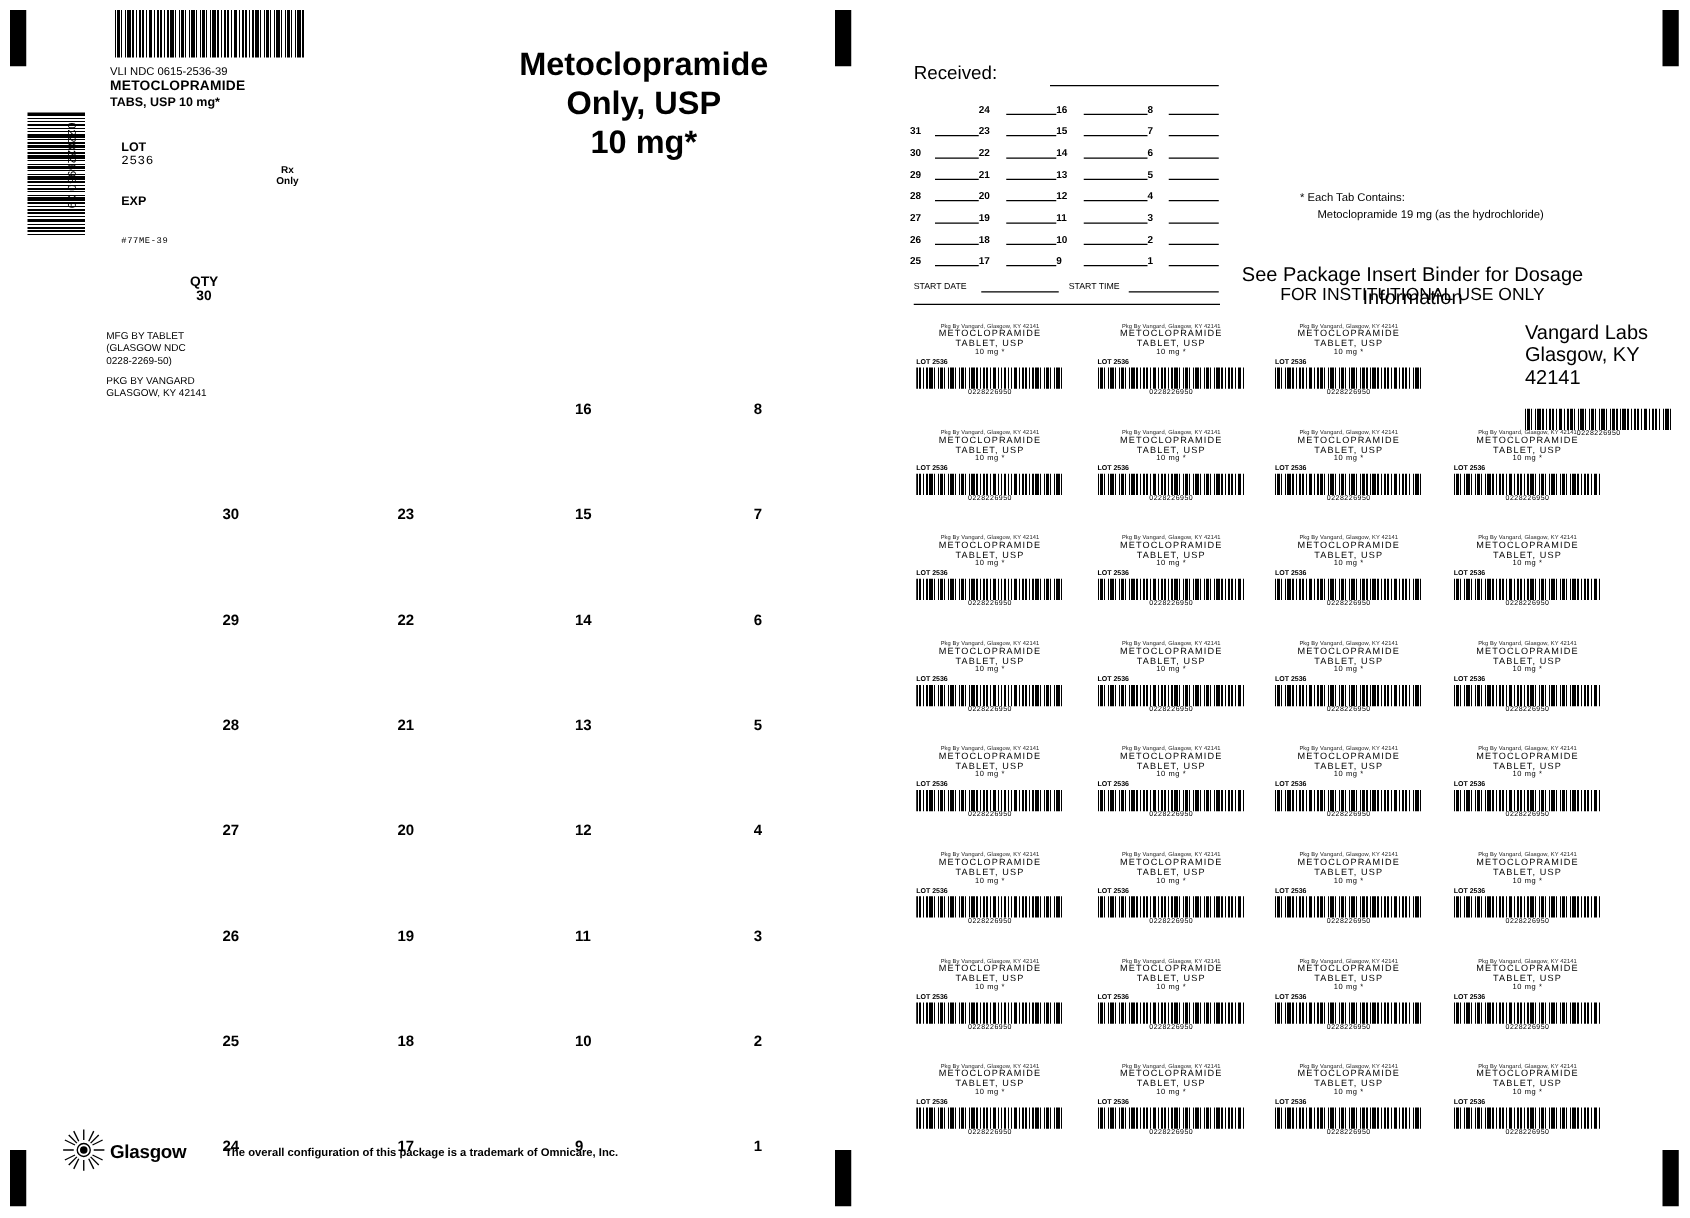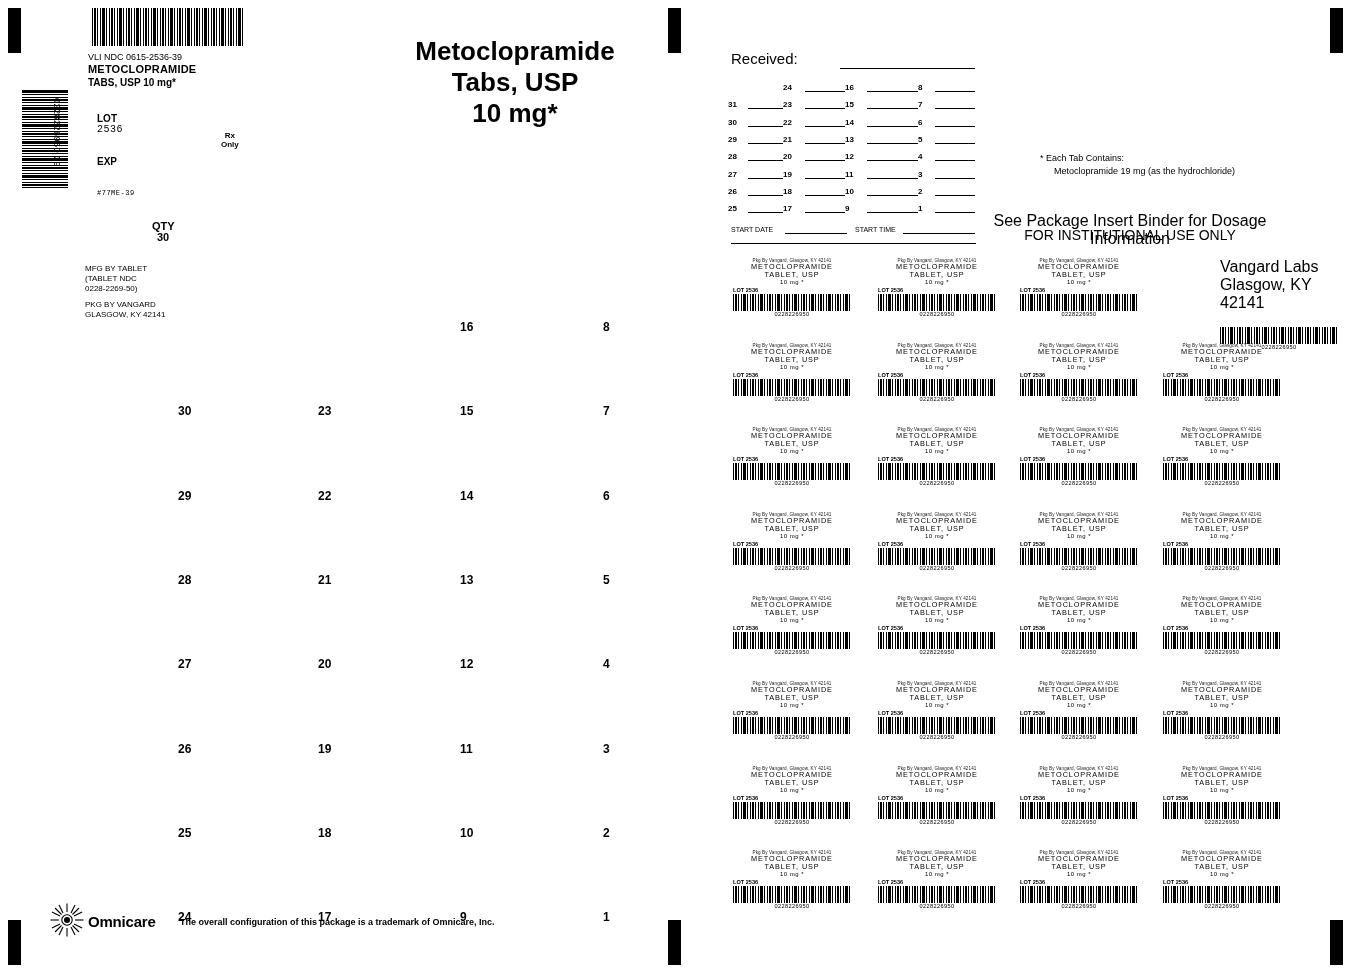--- a/index.html
+++ b/index.html
@@ -112,31 +112,31 @@
   <div class="abs ctr" id="rx-only">
     <div>Rx</div>
     <div>Only</div>
   </div>
 
   <div class="abs" id="qty-label">QTY</div>
   <div class="abs" id="qty-value">30</div>
 
   <div class="abs" id="mfg-block">
     <div>MFG BY TABLET</div>
-    <div>(TABLET NDC</div>
+    <div>(GLASGOW NDC</div>
     <div>0228-2269-50)</div>
   </div>
   <div class="abs" id="pkg-block">
     <div>PKG BY VANGARD</div>
     <div>GLASGOW, KY 42141</div>
   </div>
 
   <div class="abs" id="title-block">
     <div>Metoclopramide</div>
-    <div>Tabs, USP</div>
+    <div>Only, USP</div>
     <div>10 mg*</div>
   </div>
 
   <div id="left-grid">
       <div class="gridnum" style="left: 460px; top: 320px;">16</div>
       <div class="gridnum" style="left: 603px; top: 320px;">8</div>
       <div class="gridnum" style="left: 178px; top: 404.3px;">30</div>
       <div class="gridnum" style="left: 318px; top: 404.3px;">23</div>
       <div class="gridnum" style="left: 460px; top: 404.3px;">15</div>
       <div class="gridnum" style="left: 603px; top: 404.3px;">7</div>
@@ -183,21 +183,21 @@
         <line x1="25" y1="1.9" x2="21" y2="10"></line>
           <line x1="13" y1="24" x2="9" y2="32.1"></line>
         <line x1="1.9" y1="9" x2="10" y2="13"></line>
           <line x1="24" y1="21" x2="32.1" y2="25"></line>
         <line x1="1.9" y1="25" x2="10" y2="21"></line>
           <line x1="24" y1="13" x2="32.1" y2="9"></line>
       </g>
       <circle cx="17" cy="17" r="3" fill="#000"></circle>
     </svg>
   </div>
-  <div class="abs" id="omni-word">Omnicare</div>
+  <div class="abs" id="omni-word">Glasgow</div>
   <div class="abs" id="omni-tm">The overall configuration of this package is a trademark of Omnicare, Inc.</div>
 
   <div class="abs" id="received-label">Received:</div>
   <div class="abs" id="received-rule"></div>
 
   <div id="dose-chart">
       <div class="dnum" style="left: 783px; top: 83px;">24</div>
       <div class="dnum" style="left: 845px; top: 83px;">16</div>
       <div class="dnum" style="left: 918px; top: 83px;">8</div>
       <div class="dline" style="left: 805px; top: 91px; width: 40px;"></div>

